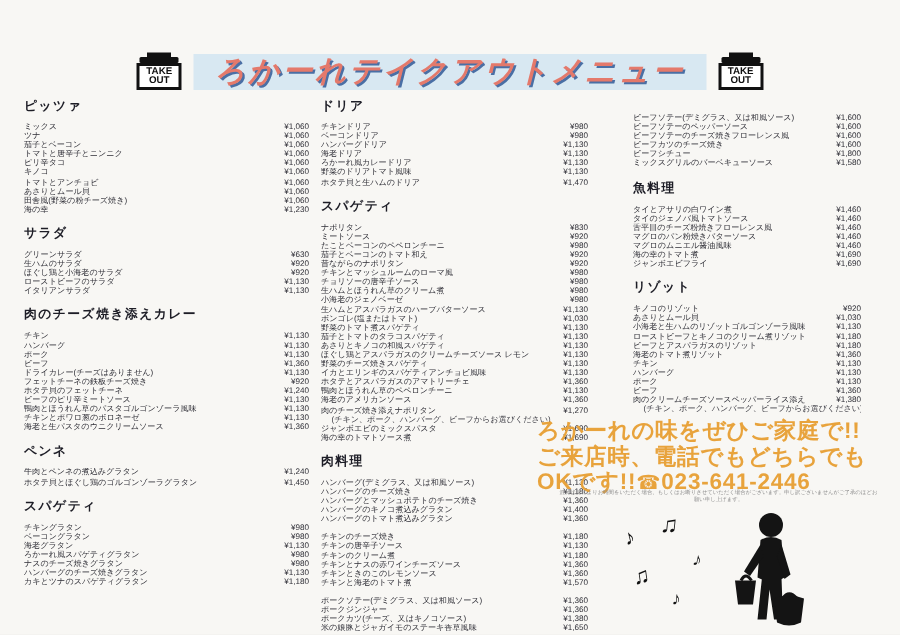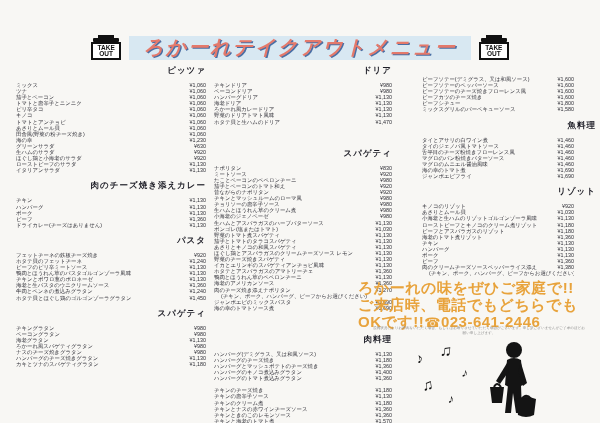--- a/index.html
+++ b/index.html
@@ -34,25 +34,25 @@
     color:#e4796b; letter-spacing:2px; white-space:nowrap;
     text-shadow:1.4px 1.4px 0 #4a6fa5;
   }
   
   .cols {
     position:absolute; top:62px; left:16px; right:4px; bottom:0;
     display:flex;
   }
   .col { display:flex; flex-direction:column; }
   .col1 { width:190px; }
-  .col2 { width:186px; padding-left:8px;gap:16px; }
+  .col2 { width:186px; padding-left:8px; }
   .col3 { flex:1; padding-left:30px; }
   .col3 .rows-wrap { width:152px; }
   .sec-header {
-    text-align:right; font-size:8.5px; font-weight:bold; color:#1d1d26;
+    text-align:left; font-size:8.5px; font-weight:bold; color:#1d1d26;
     margin:7px 0 5px; letter-spacing:1px;
   }
   .col .section:first-child .sec-header { margin-top:3px; }
   .col3 .section.no-header { margin-top:14px; }
   .row {
     display:flex; justify-content:space-between;
     font-size:5.4px; line-height:6.1px; color:#2e2e36; white-space:nowrap;
   }
   .row .nm { overflow:hidden; }
   .row .pr { margin-left:4px; text-align:right; min-width:20px; }
@@ -145,20 +145,21 @@
               <span class="nm">田舎風(野菜の粉チーズ焼き)</span>
               <span class="pr">¥1,060</span>
             </div>
             <div class="row">
               <span class="nm">海の幸</span>
               <span class="pr">¥1,230</span>
             </div>
           </div>
         </div>
         <div class="section">
+          <div class="sec-header">サラダ</div>
           <div class="rows-wrap">
             <div class="row">
               <span class="nm">グリーンサラダ</span>
               <span class="pr">¥630</span>
             </div>
             <div class="row">
               <span class="nm">生ハムのサラダ</span>
               <span class="pr">¥920</span>
             </div>
             <div class="row">
@@ -194,21 +195,20 @@
               <span class="nm">ビーフ</span>
               <span class="pr">¥1,360</span>
             </div>
             <div class="row">
               <span class="nm">ドライカレー(チーズはありません)</span>
               <span class="pr">¥1,130</span>
             </div>
           </div>
         </div>
         <div class="section">
-          <div class="sec-header">パスタ</div>
           <div class="rows-wrap">
             <div class="row">
               <span class="nm">フェットチーネの鉄板チーズ焼き</span>
               <span class="pr">¥920</span>
             </div>
             <div class="row">
               <span class="nm">ホタテ貝のフェットチーネ</span>
               <span class="pr">¥1,240</span>
             </div>
             <div class="row">
@@ -223,20 +223,21 @@
               <span class="nm">チキンとポワロ葱のボロネーゼ</span>
               <span class="pr">¥1,130</span>
             </div>
             <div class="row">
               <span class="nm">海老と生パスタのウニクリームソース</span>
               <span class="pr">¥1,360</span>
             </div>
           </div>
         </div>
         <div class="section">
+          <div class="sec-header">ペンネ</div>
           <div class="rows-wrap">
             <div class="row">
               <span class="nm">牛肉とペンネの煮込みグラタン</span>
               <span class="pr">¥1,240</span>
             </div>
             <div class="row">
               <span class="nm">ホタテ貝とほぐし鶏のゴルゴンゾーラグラタン</span>
               <span class="pr">¥1,450</span>
             </div>
           </div>

